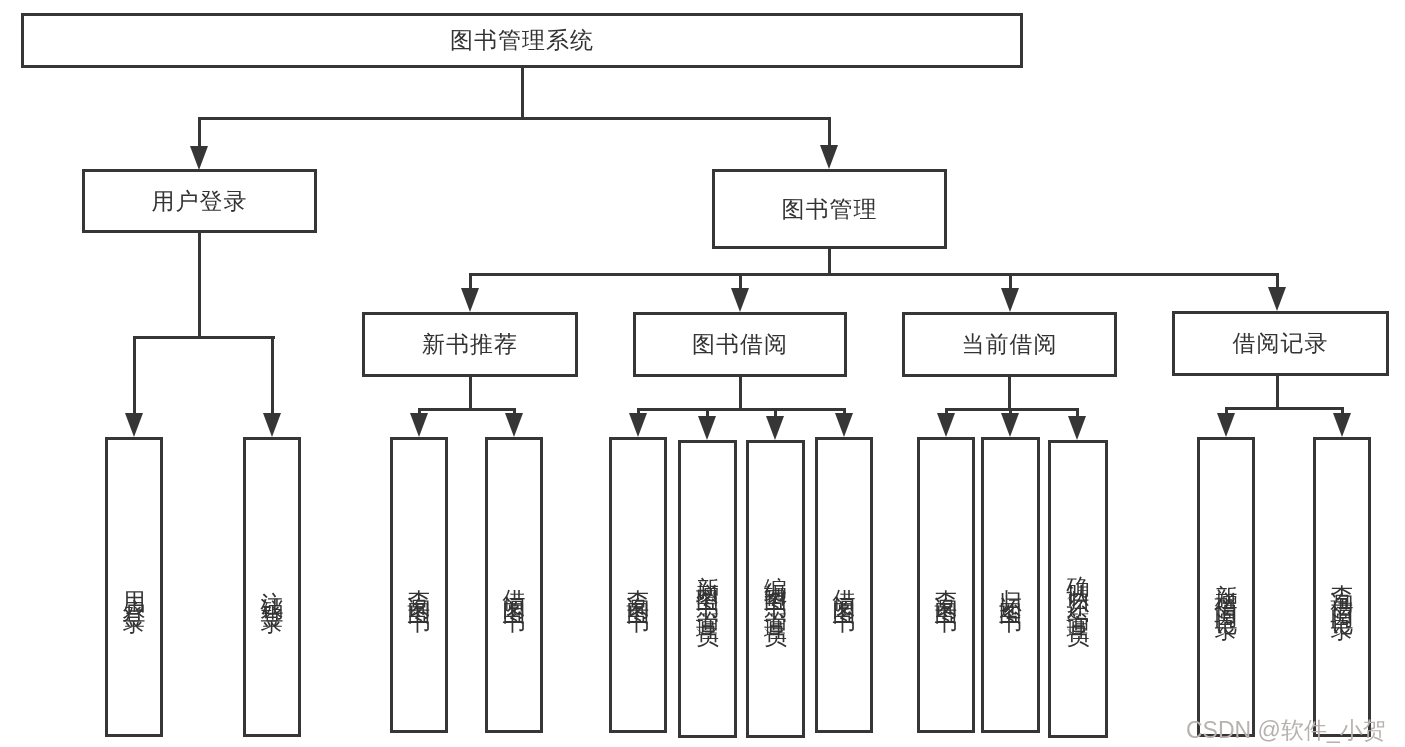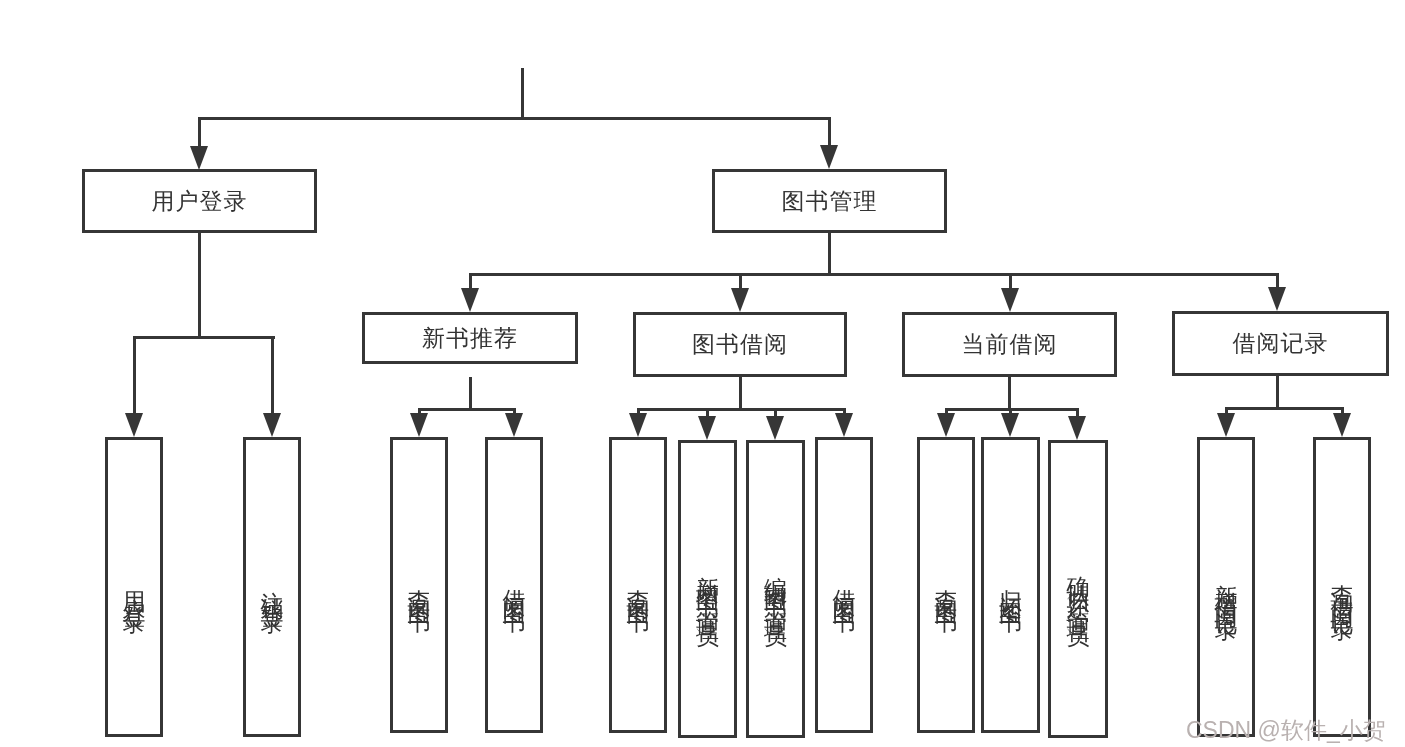--- a/index.html
+++ b/index.html
@@ -30,32 +30,35 @@
   .watermark{
     position:absolute;left:1186px;top:715px;font-size:23px;letter-spacing:0;
     color:#b9b1b0;z-index:5;
   }
 </style>
 </head>
 <body>
 
 <div class="canvas">
 
+  <div class="hbox" style="left:21px;top:13px;width:1002px;height:55px">
+    <span>图书管理系统</span>
+  </div>
 
   <div class="vline" style="left:521px;top:68px;height:49px"></div>
   <div class="hline" style="left:198px;top:117px;width:633px"></div>
   <div class="vline" style="left:198px;top:117px;height:29px"></div>
   <div class="arrow" style="left:190px;top:146px"></div>
   <div class="vline" style="left:828px;top:117px;height:28px"></div>
   <div class="arrow" style="left:820px;top:145px"></div>
 
   <div class="hbox" style="left:82px;top:169px;width:235px;height:64px">
     <span>用户登录</span>
   </div>
-  <div class="hbox" style="left:712px;top:169px;width:235px;height:64px">
+  <div class="hbox" style="left:712px;top:169px;width:235px;height:80px">
     <span>图书管理</span>
   </div>
 
   <div class="vline" style="left:198px;top:233px;height:103px"></div>
   <div class="hline" style="left:133px;top:336px;width:142px"></div>
   <div class="vline" style="left:133px;top:336px;height:77px"></div>
   <div class="arrow" style="left:125px;top:413px"></div>
   <div class="vline" style="left:271px;top:336px;height:77px"></div>
   <div class="arrow" style="left:263px;top:413px"></div>
 
@@ -63,21 +66,21 @@
   <div class="hline" style="left:469px;top:273px;width:810px"></div>
   <div class="vline" style="left:469px;top:273px;height:15px"></div>
   <div class="arrow" style="left:461px;top:288px"></div>
   <div class="vline" style="left:739px;top:273px;height:15px"></div>
   <div class="arrow" style="left:731px;top:288px"></div>
   <div class="vline" style="left:1009px;top:273px;height:15px"></div>
   <div class="arrow" style="left:1001px;top:288px"></div>
   <div class="vline" style="left:1276px;top:273px;height:14px"></div>
   <div class="arrow" style="left:1268px;top:287px"></div>
 
-  <div class="hbox" style="left:362px;top:312px;width:216px;height:52px">
+  <div class="hbox" style="left:362px;top:312px;width:216px;height:65px">
     <span>新书推荐</span>
   </div>
   <div class="hbox" style="left:633px;top:312px;width:214px;height:65px">
     <span>图书借阅</span>
   </div>
   <div class="hbox" style="left:902px;top:312px;width:215px;height:65px">
     <span>当前借阅</span>
   </div>
   <div class="hbox" style="left:1172px;top:311px;width:217px;height:65px">
     <span>借阅记录</span>

